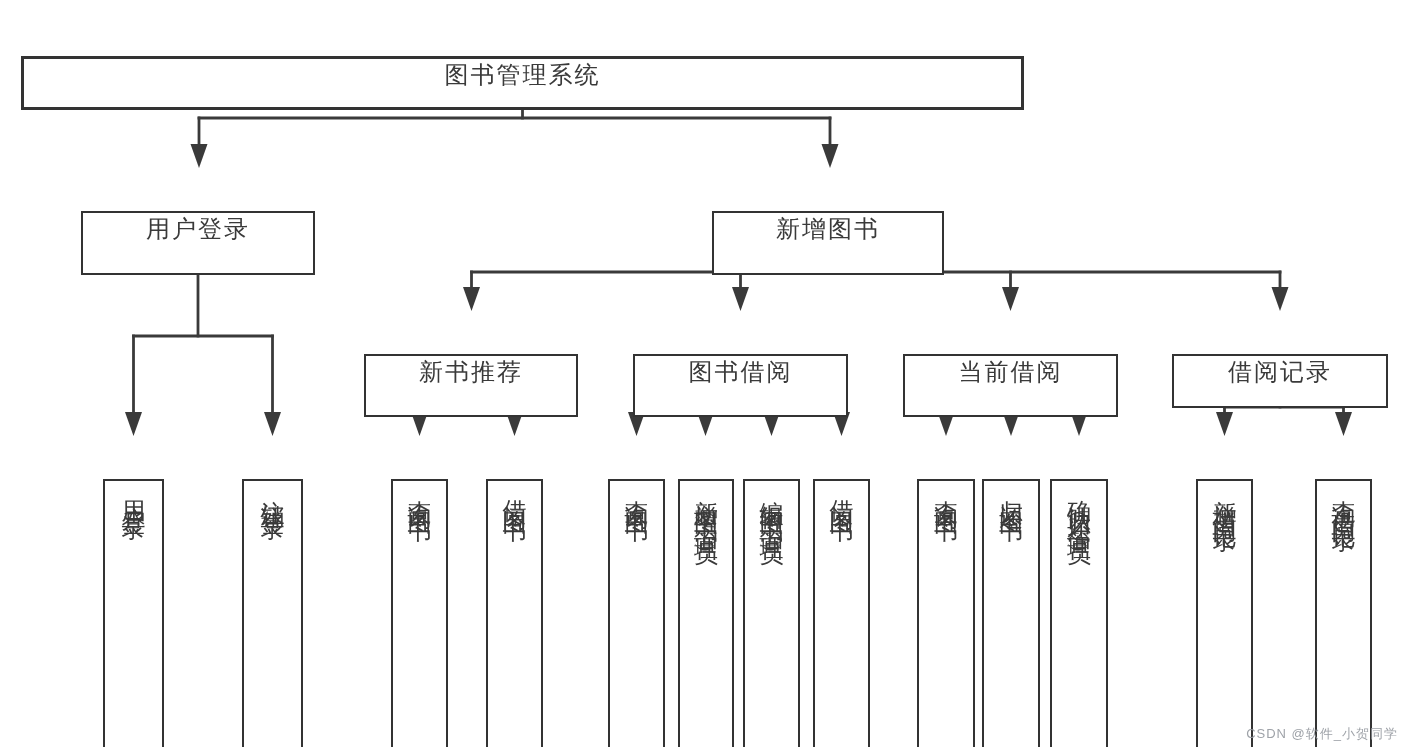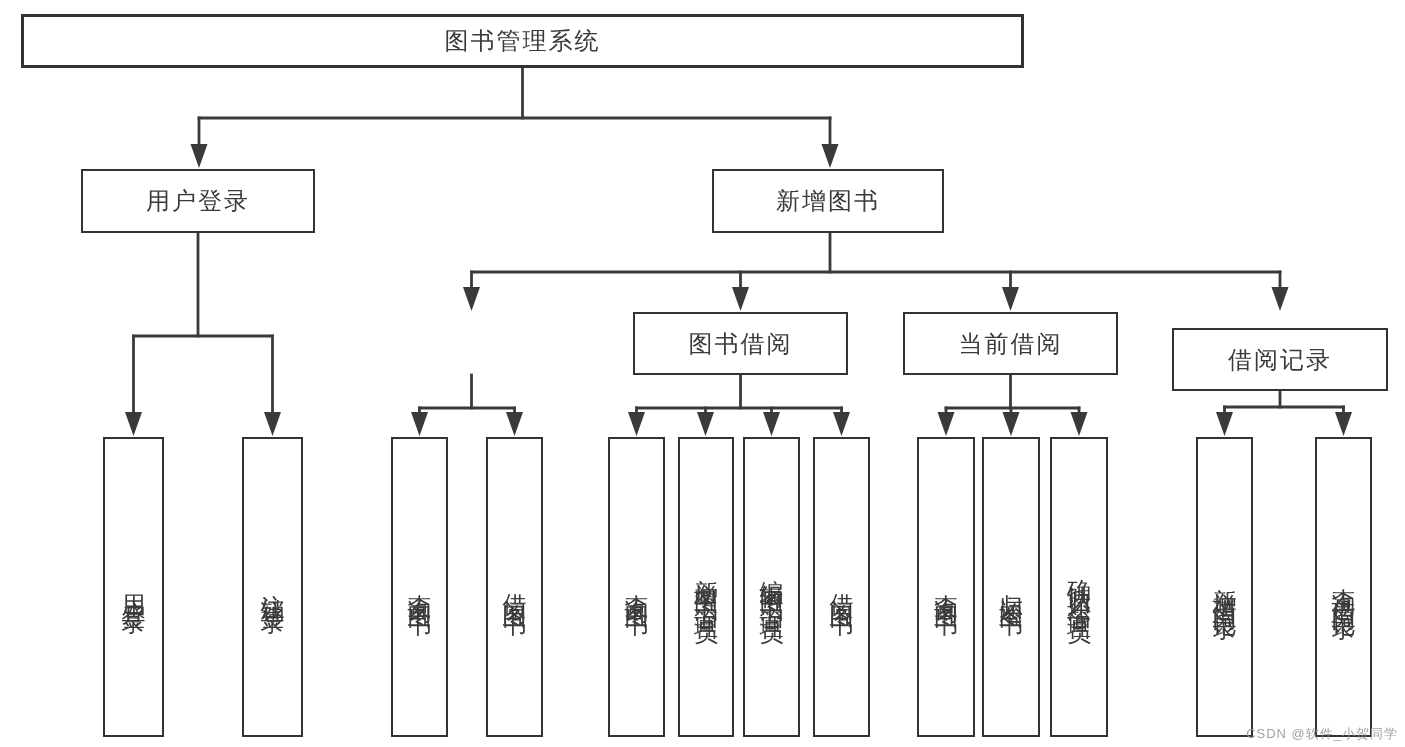--- a/index.html
+++ b/index.html
@@ -22,23 +22,24 @@
     width: 1405px;
     height: 747px;
     pointer-events: none;
   }
   .box {
     position: absolute;
     box-sizing: border-box;
     border: 2.5px solid #333333;
     background: #ffffff;
     display: flex;
-    align-items: center;
+    align-items: flex-start;
     justify-content: center;
     color: #3a3a3a;
+    margin-top: 42px;
   }
   .box.root { border-width: 3px; }
   .box.h span {
     font-size: 24px;
     letter-spacing: 2px;
     white-space: nowrap;
   }
   .box.v .vtext {
     writing-mode: vertical-rl;
     text-orientation: mixed;
@@ -122,27 +123,30 @@
     <span>图书管理系统</span>
   </div>
 
   <div class="box h" style="left:81px;top:169px;width:234px;height:64px">
     <span>用户登录</span>
   </div>
   <div class="box h" style="left:712px;top:169px;width:232px;height:64px">
     <span>新增图书</span>
   </div>
 
+  <div class="box h" style="left:364px;top:312px;width:214px;height:63px">
+    <span>新书推荐</span>
+  </div>
   <div class="box h" style="left:633px;top:312px;width:215px;height:63px">
     <span>图书借阅</span>
   </div>
   <div class="box h" style="left:903px;top:312px;width:215px;height:63px">
     <span>当前借阅</span>
   </div>
-  <div class="box h" style="left:1172px;top:328px;width:216px;height:63px">
+  <div class="box h" style="left:1172px;top:312px;width:216px;height:54px">
     <span>借阅记录</span>
   </div>
 
   <div class="box v" style="left:103px;top:437px;width:61px;height:300px">
     <span class="vtext">用户登录</span>
   </div>
   <div class="box v" style="left:242px;top:437px;width:61px;height:300px">
     <span class="vtext">注销登录</span>
   </div>
 

